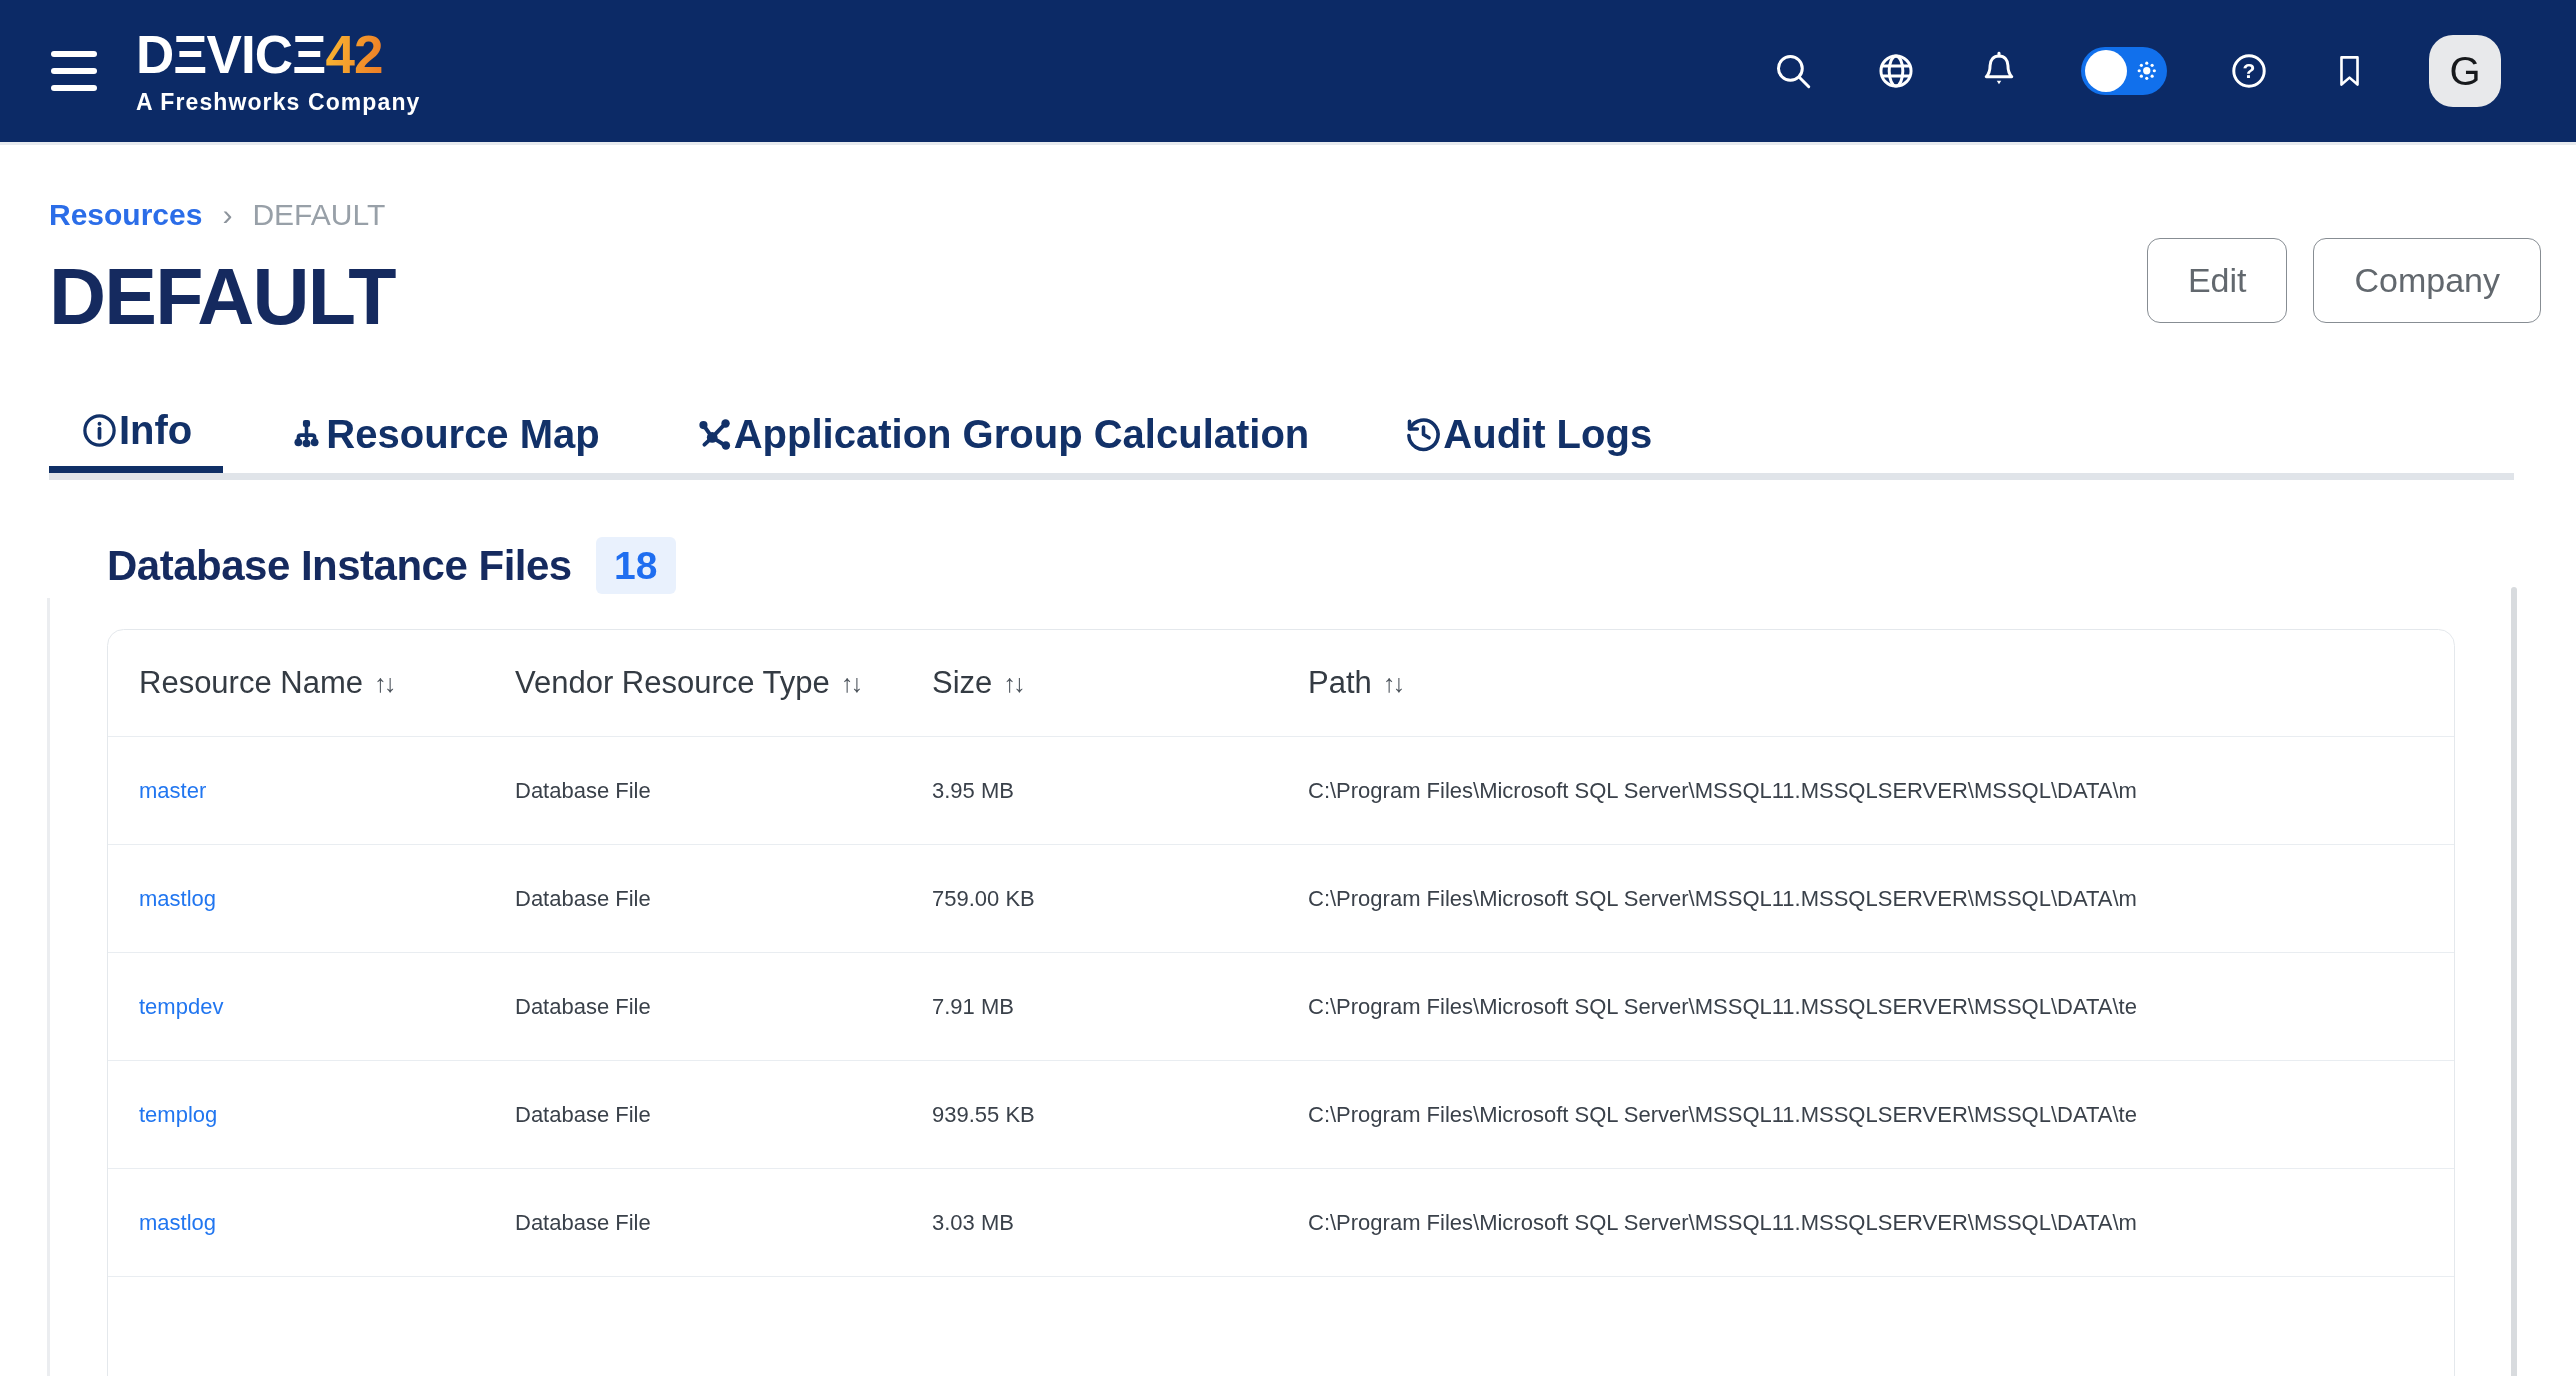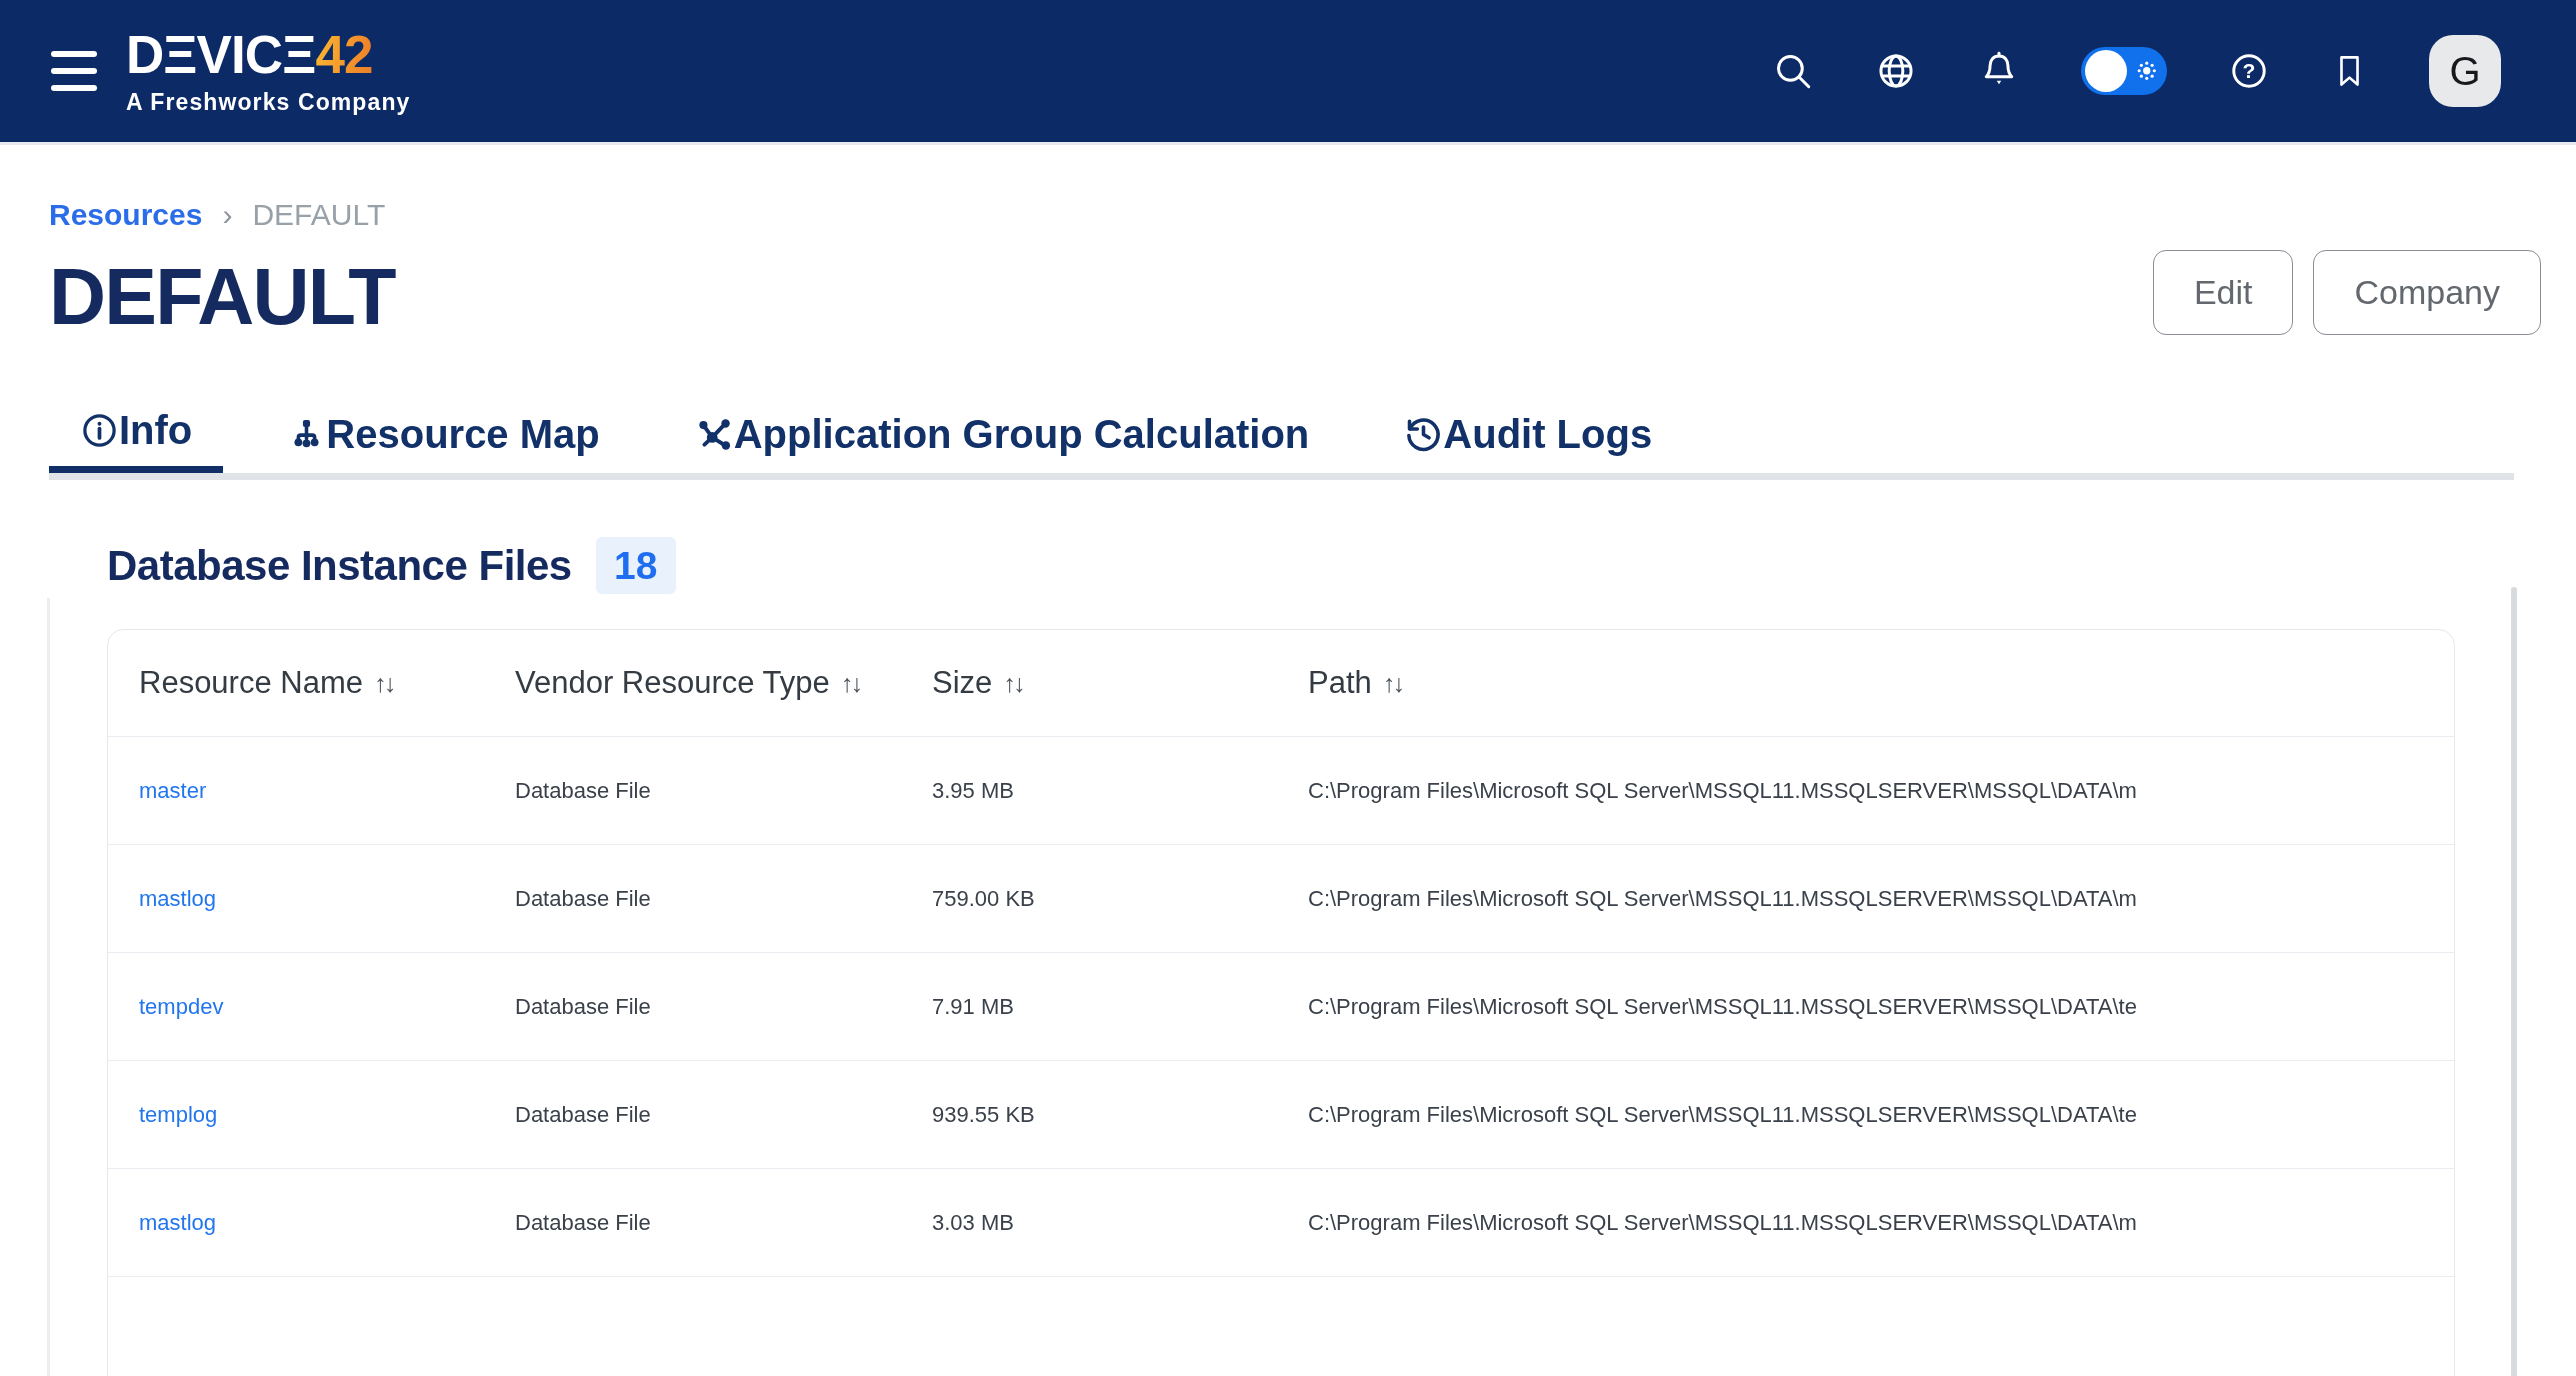--- a/index.html
+++ b/index.html
@@ -6,21 +6,21 @@
   html,body { width:2576px; height:1376px; overflow:hidden; background:#ffffff;
               font-family:"Liberation Sans","DejaVu Sans",sans-serif; }
   .page { position:relative; width:2576px; height:1376px; background:#fff; }
 
   
   .topbar { height:145px; background:#0c2a66; display:flex; align-items:center;
             padding:0 75px 0 51px; border-bottom:3.7px solid #e7eaee; }
   .hamburger { width:46px; height:40px; display:flex; flex-direction:column;
                justify-content:space-between; cursor:pointer; flex:0 0 auto; }
   .hamburger span { display:block; height:6.4px; border-radius:3.7px; background:#ffffff; }
-  .brand { margin-left:29px; display:flex; flex-direction:column; line-height:1; }
+  .brand { margin-left:39px; display:flex; flex-direction:column; line-height:1; }
   .brand-row { font-weight:700; font-size:53px; letter-spacing:-0.9px; color:#ffffff; }
   .brand-accent { background:linear-gradient(100deg,#f9b331 10%,#ee8128 90%);
                   -webkit-background-clip:text; background-clip:text;
                   -webkit-text-fill-color:transparent; color:#f7a02a; }
   .brand-sub { color:#ffffff; font-size:23px; font-weight:700; letter-spacing:1.1px; margin-top:9.2px; }
   .topbar-right { margin-left:auto; display:flex; align-items:center; gap:61px; }
   .tb-icon { width:42px; height:42px; display:block; cursor:pointer; }
   .tb-icon svg { width:100%; height:100%; stroke:#ffffff; fill:none;
                  stroke-width:1.7; stroke-linecap:round; stroke-linejoin:round; }
   .toggle { width:86px; height:48px; border-radius:24px; background:#1170ec;
@@ -33,21 +33,21 @@
             font-size:40px; font-weight:400; color:#17191c; cursor:pointer; }
 
   
   .content { position:relative; padding-left:49px; }
   .breadcrumb { margin-top:53px; font-size:30px; display:flex; gap:20px; align-items:center; }
   .crumb-link { color:#2b6de8; font-weight:700; cursor:pointer; }
   .crumb-sep { color:#8d949c; }
   .crumb-current { color:#98a0a8; }
   .page-title { margin-top:24px; font-size:79px; font-weight:700; letter-spacing:-1.8px;
                 color:#152a5f; line-height:1.05; }
-  .actions { position:absolute; top:52px; right:35px; display:flex; gap:20px; }
+  .actions { position:absolute; top:40px; right:35px; display:flex; gap:26px; }
   .btn { height:85px; padding:0 40px; border:1.8px solid #878d93; border-radius:13px;
          background:#ffffff; color:#62686e; font-size:34px;
          font-family:"Liberation Sans","DejaVu Sans",sans-serif; cursor:pointer; }
 
   
   .tabs { margin-top:57px; width:2465px; display:flex; border-bottom:7.3px solid #e0e4e9; }
   .tab { display:inline-flex; align-items:center; padding:0 31px; height:77px;
          margin-right:33px; font-size:40px; font-weight:700; color:#123168; cursor:pointer; }
   .tab.active { border-bottom:7.3px solid #0f2f66; margin-bottom:-7.3px; }
   .tab svg { width:39px; height:39px; flex:0 0 auto; }

